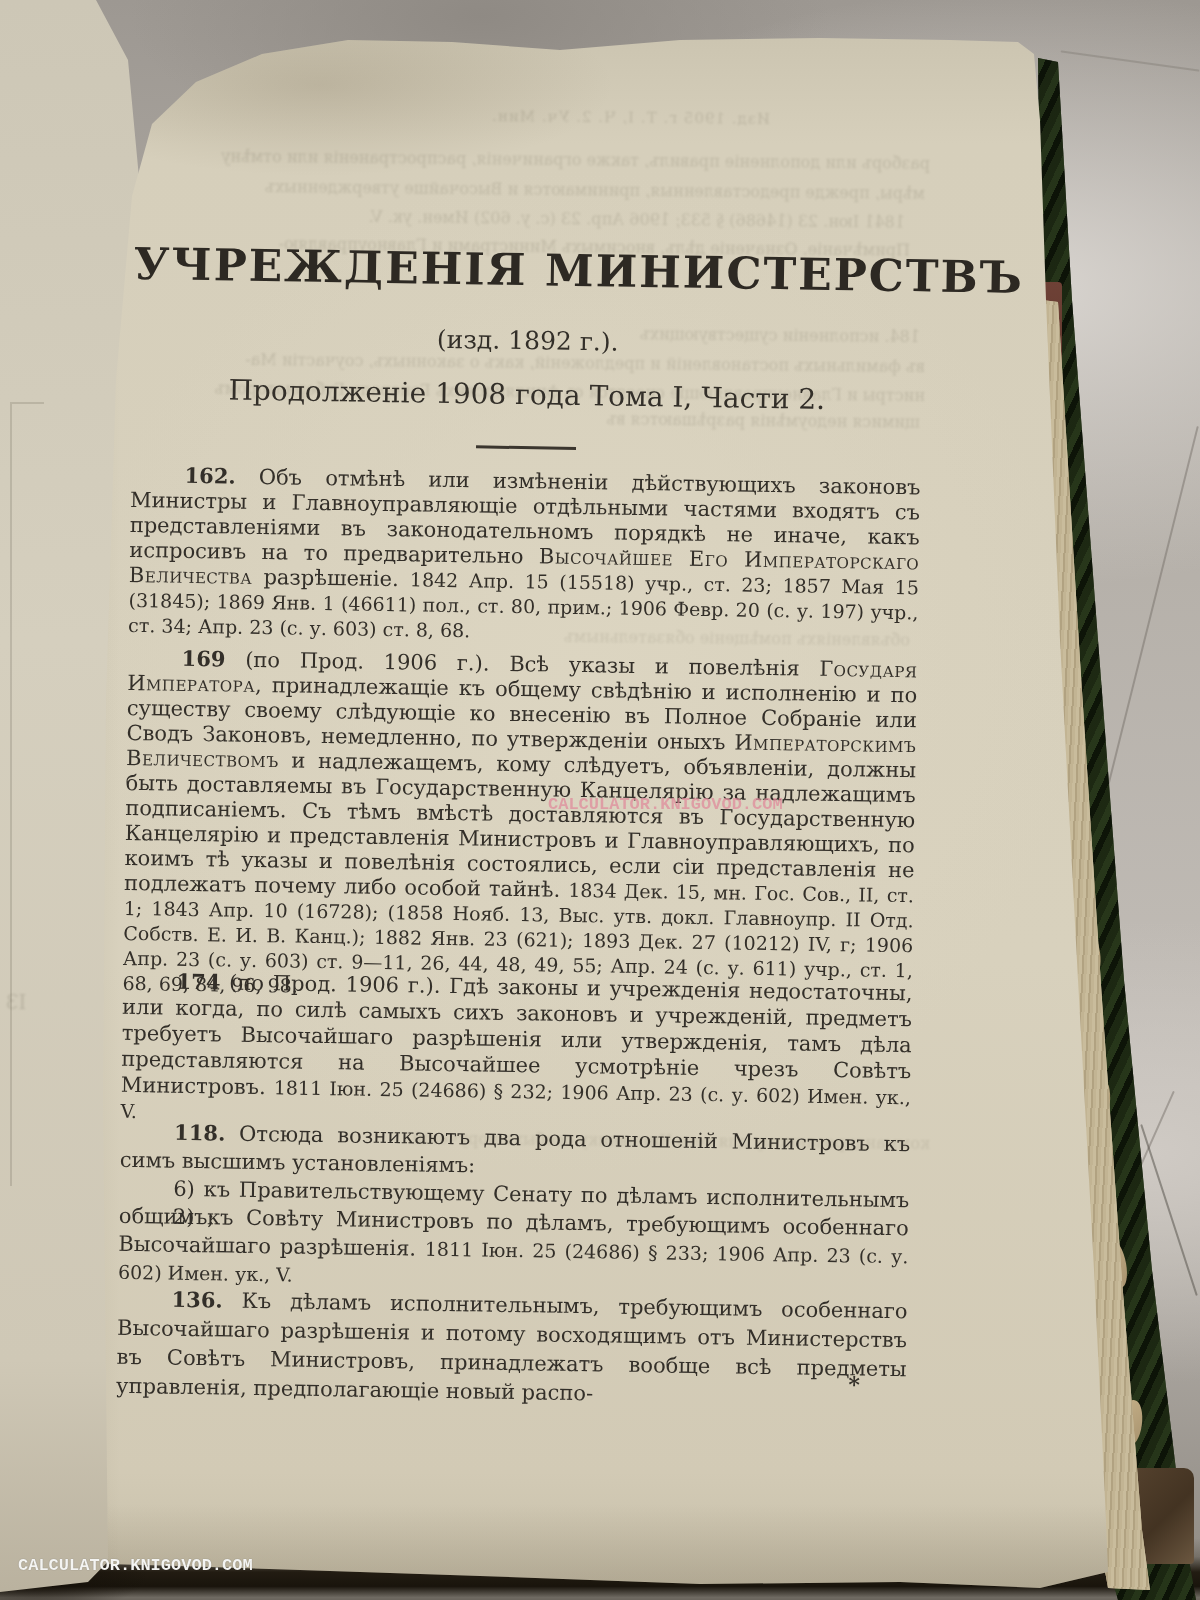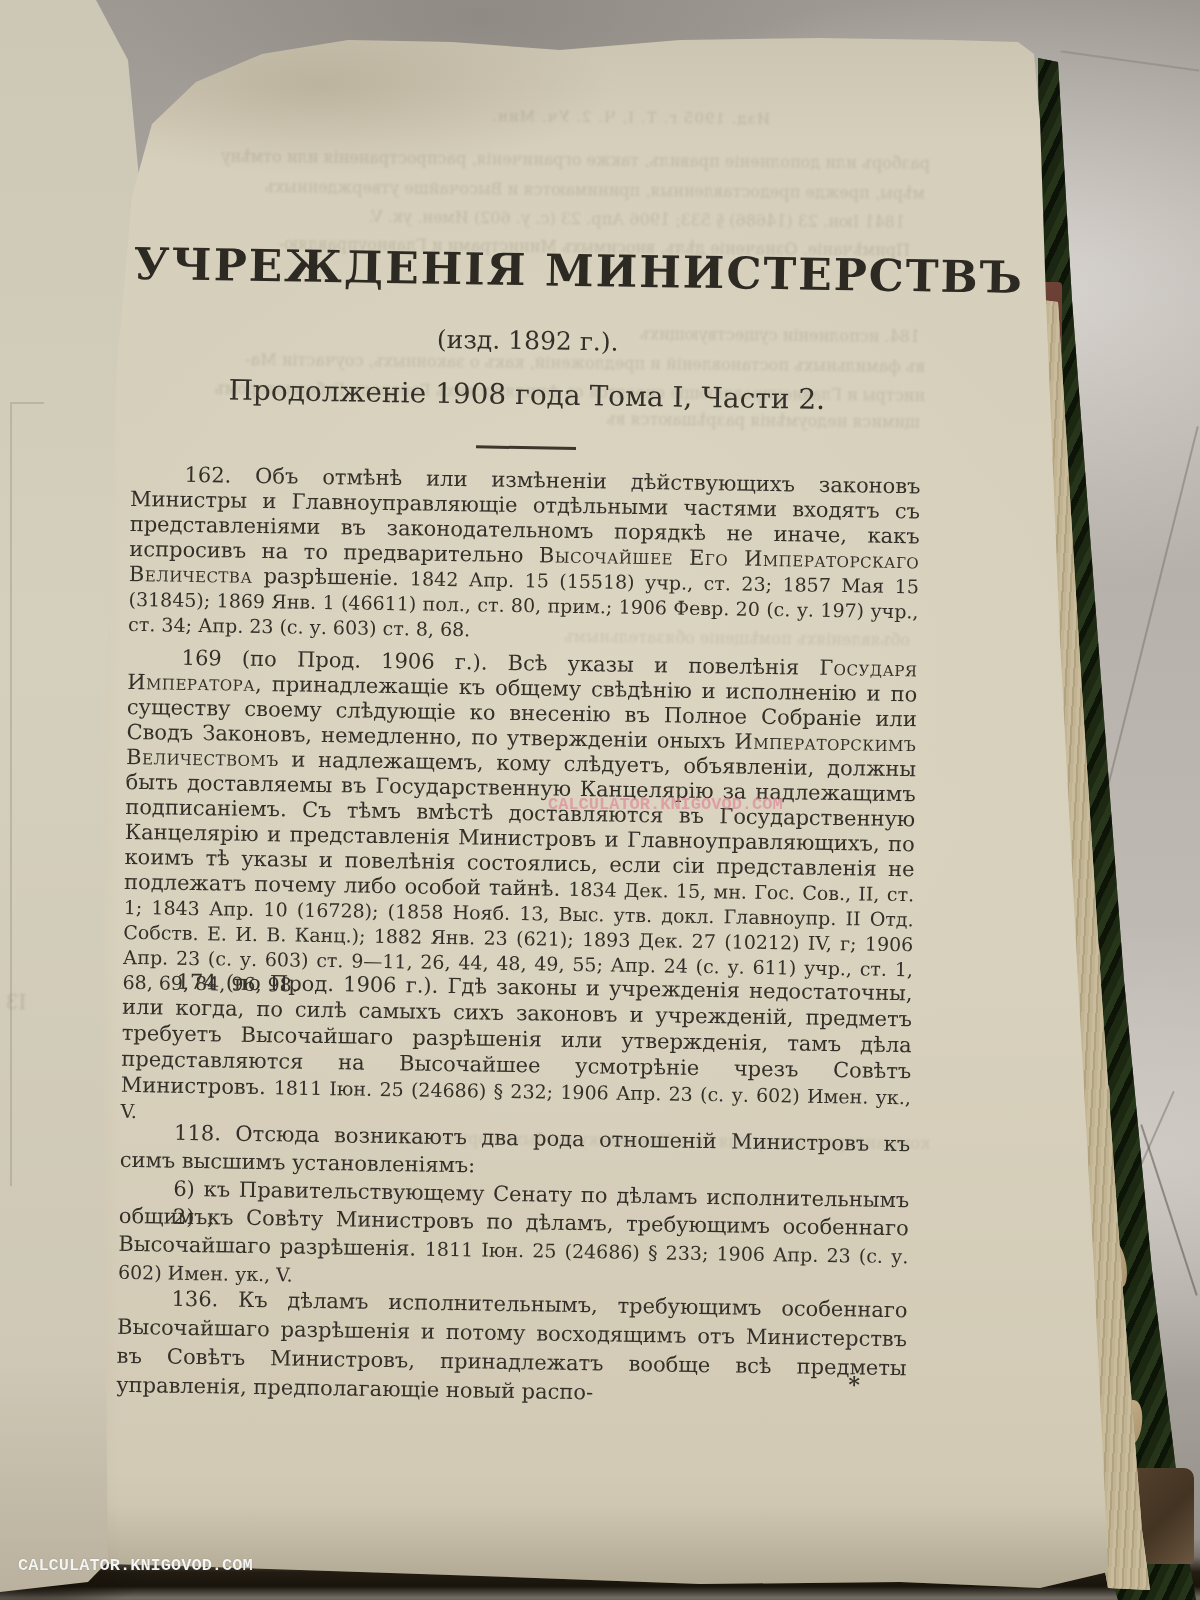--- a/index.html
+++ b/index.html
@@ -62,21 +62,21 @@
   #subtitle{position:absolute;top:372px;left:0;width:790px;text-align:center;font-size:28px;}
   #rule{position:absolute;top:440px;left:345px;width:100px;height:3px;background:#3b362e;}
   .art{position:absolute;left:0;width:790px;margin:0;text-align:justify;font-size:21px;line-height:25px;text-indent:54px;}
   #art-162{top:462px;}
   #art-169{top:645px;}
   #art-174{top:968px;line-height:26px;}
   #art-175{top:1118px;line-height:28px;}
   #art-175-li1{top:1174px;line-height:28px;}
   #art-175-li2{top:1202px;line-height:28px;}
   #art-177{top:1284px;line-height:29px;}
-  .num{font-weight:normal;}
+  .num{font-weight:bold;}
   .sc{font-variant:small-caps;letter-spacing:0.5px;}
   .it{}
   .cite{font-size:19px;}
   #footer-mark{position:absolute;top:1360px;left:732px;font-size:22px;font-weight:bold;}
   
   .wm{position:absolute;font-family:Liberation Mono, monospace;font-weight:bold;letter-spacing:0px;}
   #wm-center{left:548px;top:795px;font-size:17px;color:#e08a9b;opacity:0.72;}
   #wm-bottom{left:18px;top:1556px;font-size:17px;color:#f4f4f2;text-shadow:0 0 1px rgba(0,0,0,0.4);}
 </style>
 </head>

